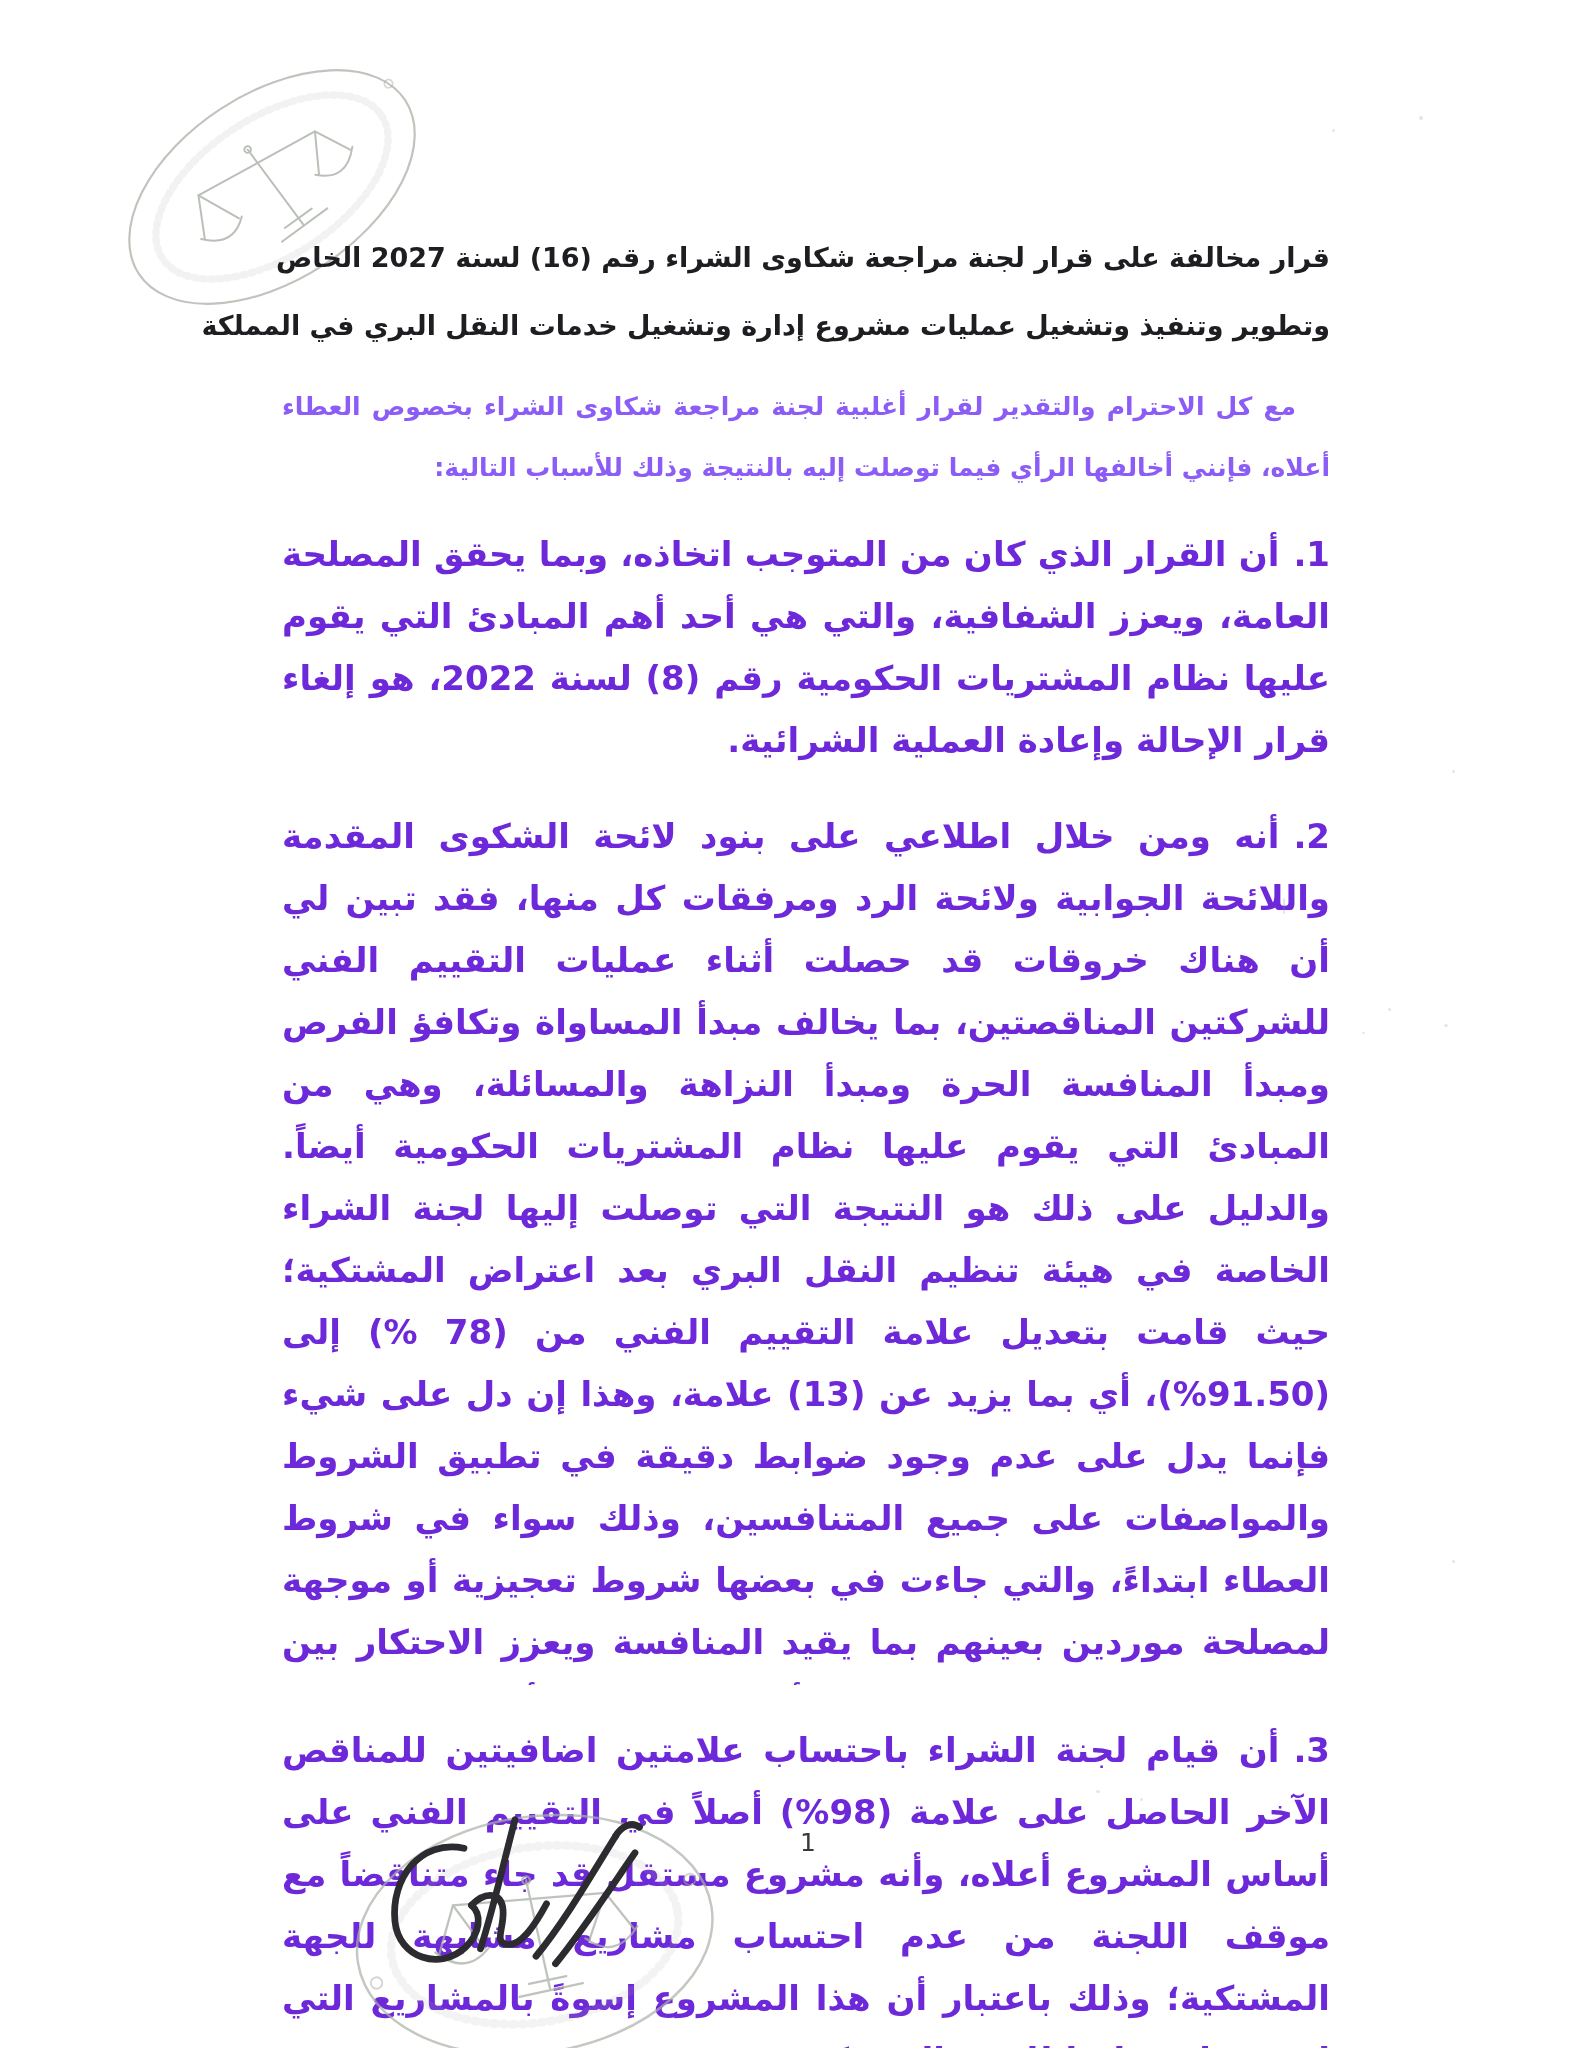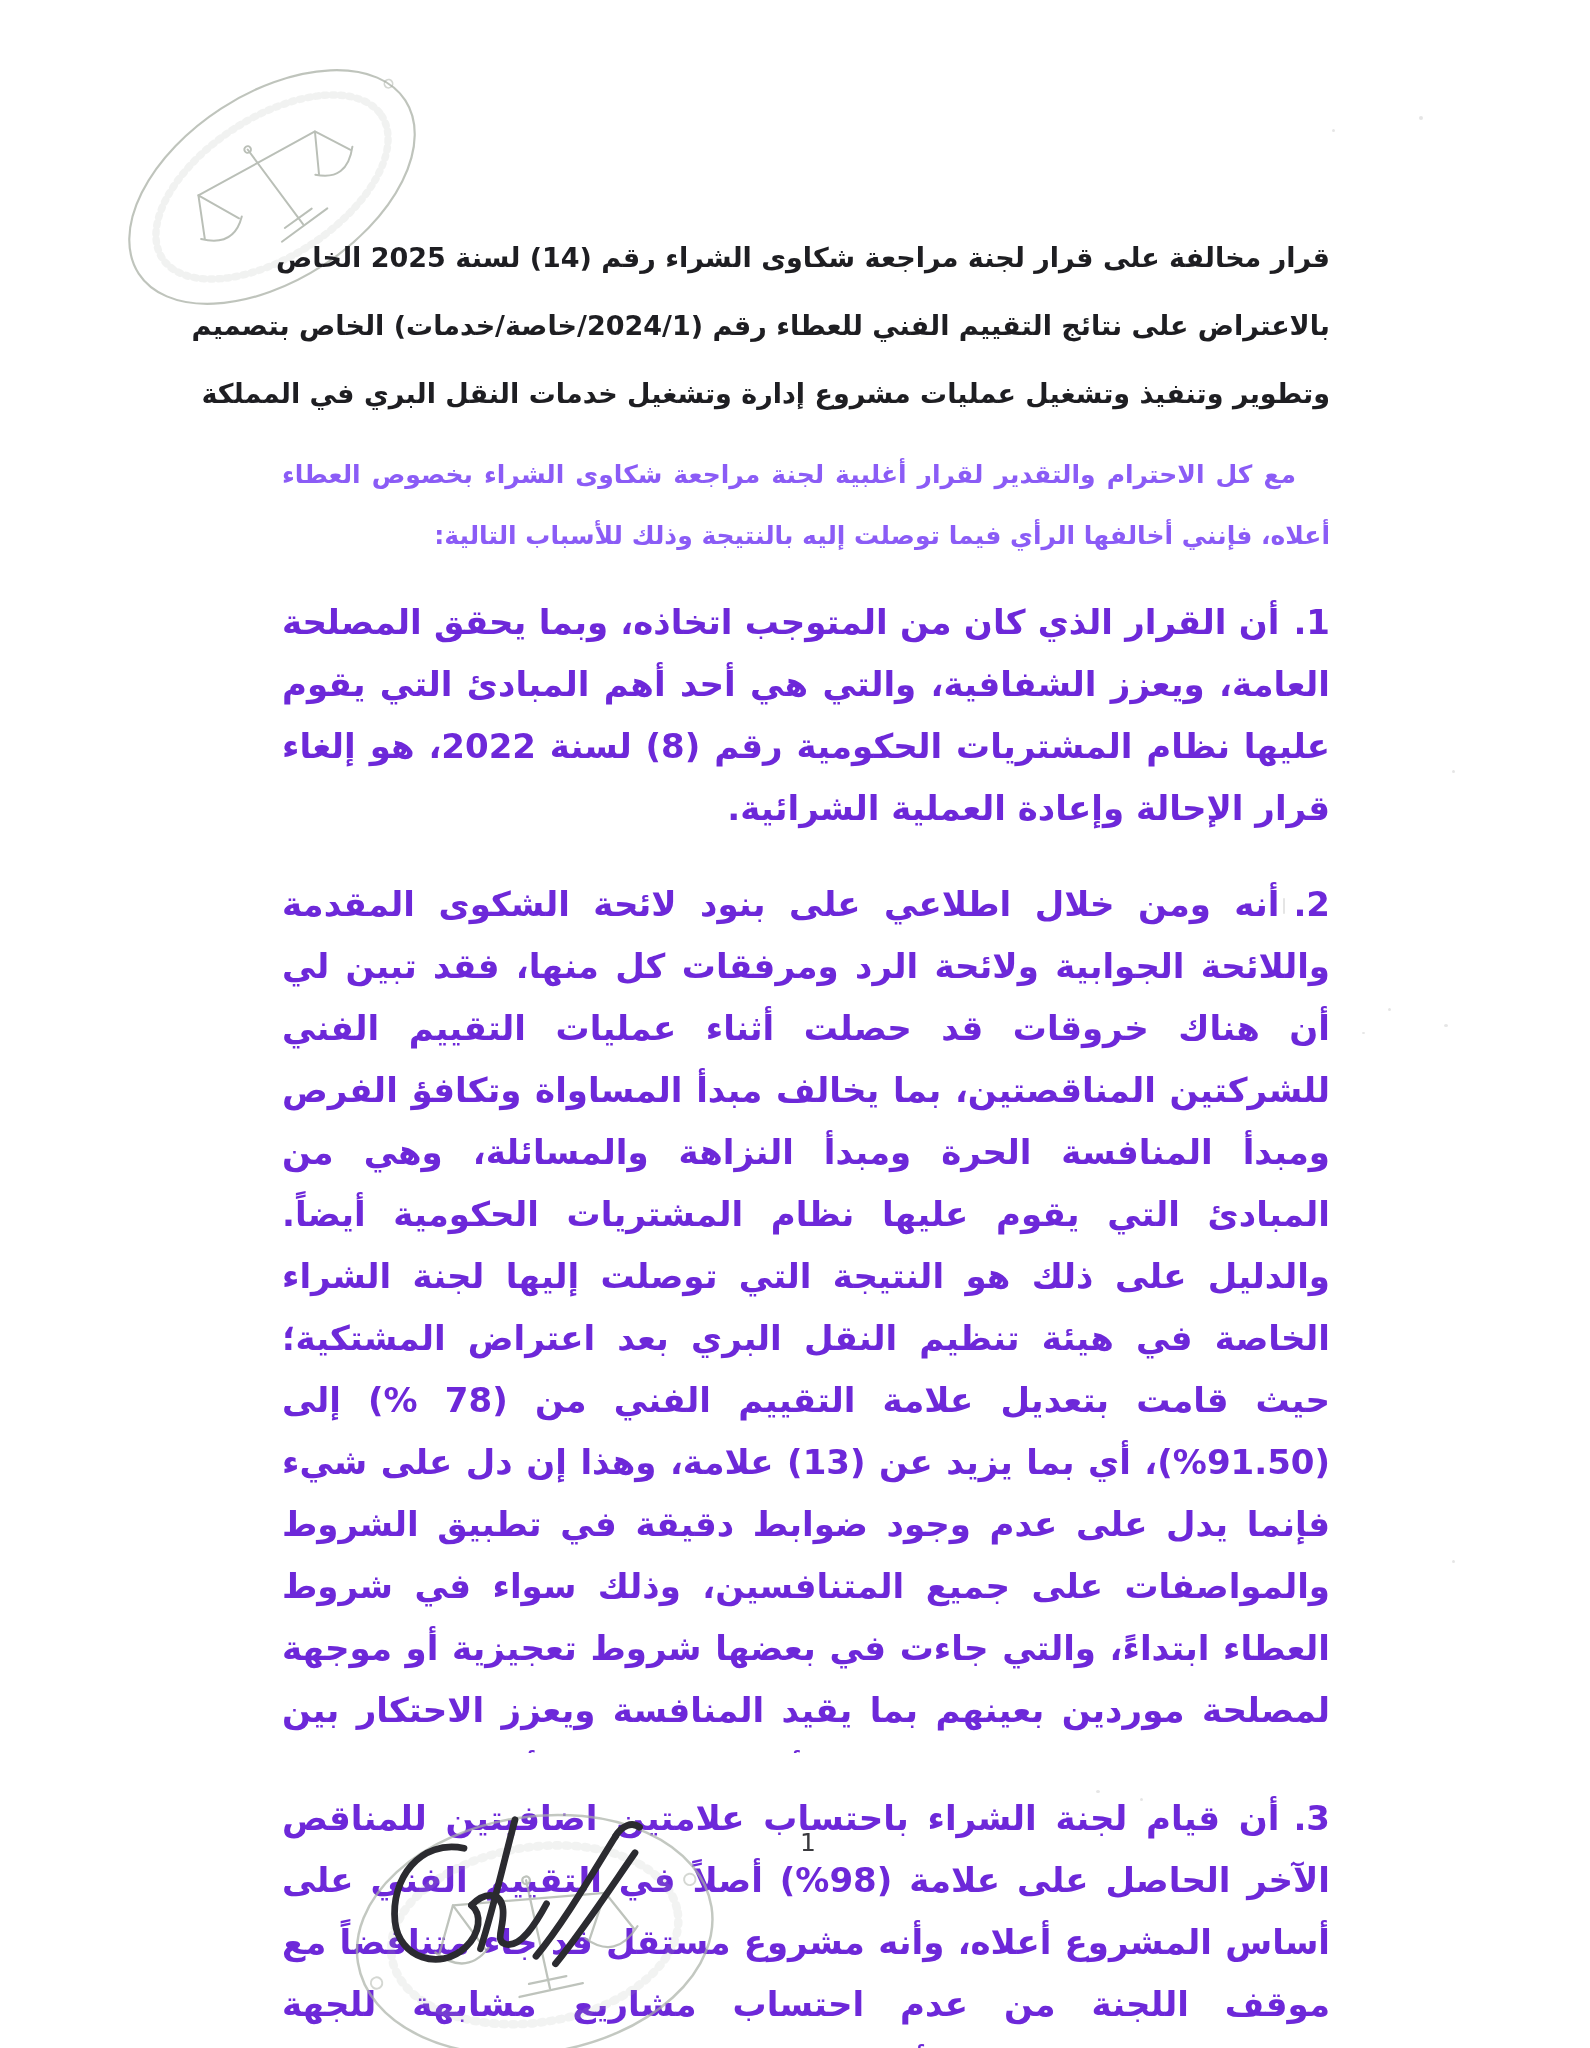--- a/index.html
+++ b/index.html
@@ -73,22 +73,21 @@
           <path d="M52,16 Q80,44 108,12"></path>
           <path d="M-26,62 L42,58 M-14,50 L26,48"></path>
         </g>
         <circle cx="186" cy="-28" r="5" stroke-width="2" opacity="0.5"></circle>
       </g>
     </svg>
   </div>
 
   <div class="doc-col">
     <div class="title-block">
-      <div class="title-line">قرار مخالفة على قرار لجنة مراجعة شكاوى الشراء رقم (14) لسنة 2025 الخاص</div>
-      <div class="title-line">بالاعتراض على نتائج التقييم الفني للعطاء رقم (2024/1/خاصة/خدمات) الخاص بتصميم</div>
+      <div class="title-line">قرار مخالفة على قرار لجنة مراجعة شكاوى الشراء رقم (16) لسنة 2027 الخاص</div>
       <div class="title-line">وتطوير وتنفيذ وتشغيل عمليات مشروع إدارة وتشغيل خدمات النقل البري في المملكة</div>
     </div>
 
     <p class="intro">مع كل الاحترام والتقدير لقرار أغلبية لجنة مراجعة شكاوى الشراء بخصوص العطاء أعلاه، فإنني أخالفها الرأي فيما توصلت إليه بالنتيجة وذلك للأسباب التالية:</p>
 
     <p class="list-item item-1"><span class="marker">1.</span><span>أن القرار الذي كان من المتوجب اتخاذه، وبما يحقق المصلحة العامة، ويعزز الشفافية، والتي هي أحد أهم المبادئ التي يقوم عليها نظام المشتريات الحكومية رقم (8) لسنة 2022، هو إلغاء قرار الإحالة وإعادة العملية الشرائية.</span></p>
 
     <p class="list-item item-2"><span class="marker">2.</span><span>أنه ومن خلال اطلاعي على بنود لائحة الشكوى المقدمة واللائحة الجوابية ولائحة الرد ومرفقات كل منها، فقد تبين لي أن هناك خروقات قد حصلت أثناء عمليات التقييم الفني للشركتين المناقصتين، بما يخالف مبدأ المساواة وتكافؤ الفرص ومبدأ المنافسة الحرة ومبدأ النزاهة والمسائلة، وهي من المبادئ التي يقوم عليها نظام المشتريات الحكومية أيضاً. والدليل على ذلك هو النتيجة التي توصلت إليها لجنة الشراء الخاصة في هيئة تنظيم النقل البري بعد اعتراض المشتكية؛ حيث قامت بتعديل علامة التقييم الفني من (78 %) إلى (91.50%)، أي بما يزيد عن (13) علامة، وهذا إن دل على شيء فإنما يدل على عدم وجود ضوابط دقيقة في تطبيق الشروط والمواصفات على جميع المتنافسين، وذلك سواء في شروط العطاء ابتداءً، والتي جاءت في بعضها شروط تعجيزية أو موجهة لمصلحة موردين بعينهم بما يقيد المنافسة ويعزز الاحتكار بين عدد قليل من الموردين فقط، أو في معايير وأساليب التقييم الفني الناتجة عن الشروط والمواصفات. وبذات الوقت قامت اللجنة بزيادة نتيجة المناقص الآخر من (98%) إلى (100%) على الرغم من عدم اعتراض المناقص الآخر ابتداءً على نتيجته السابقة، وإنما سمحت له اللجنة بتقديم أوراق جديدة لغايات احتساب مشروع تشغيل وإدارة وثيقة النقل البري الذي تم رفضه سابقاً خلال مرحلة دراسة الاعتراضات باعتبار أن هذا المشروع هو مشروع مستقل، علماً أنني لم أجد في الشروط المرجعية لدعوة العطاء مصطلح (مشروع مستقل).</span></p>
 
     <p class="list-item item-3"><span class="marker">3.</span><span>أن قيام لجنة الشراء باحتساب علامتين اضافيتين للمناقص الآخر الحاصل على علامة (98%) أصلاً في التقييم الفني على أساس المشروع أعلاه، وأنه مشروع مستقل قد جاء متناقضاً مع موقف اللجنة من عدم احتساب مشاريع مشابهة للجهة المشتكية؛ وذلك باعتبار أن هذا المشروع إسوةً بالمشاريع التي لم يتم احتسابها للجهة المشتكية، هو مشروع يقع ضمن مشروع عام (إطاري)، هو</span></p>

